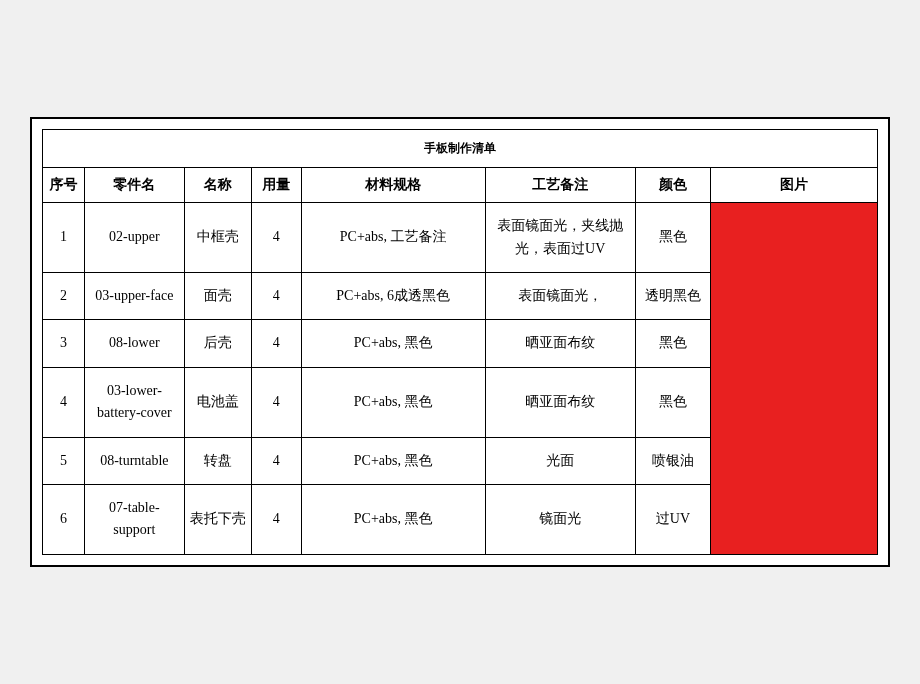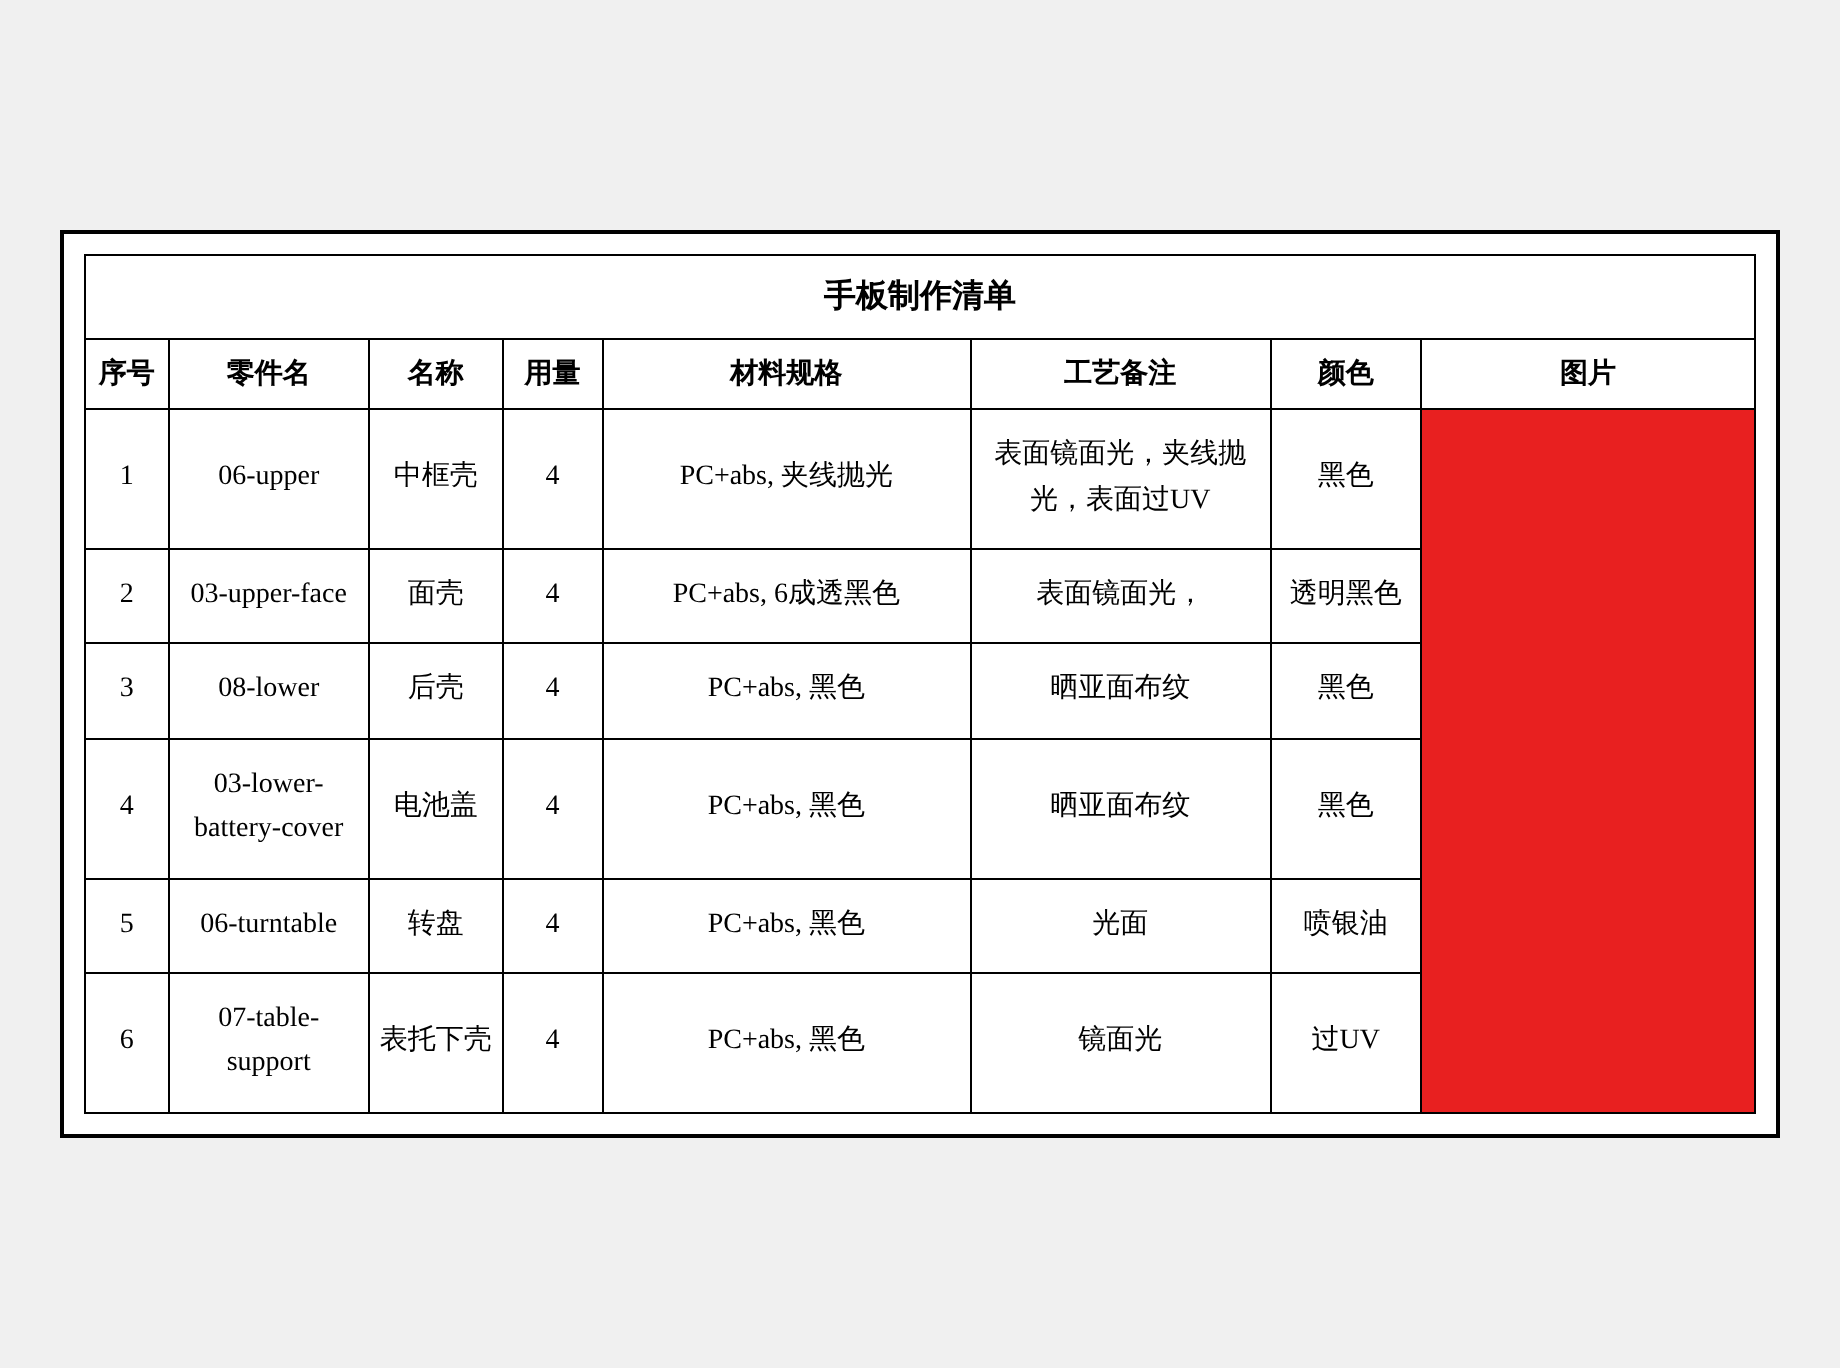--- a/index.html
+++ b/index.html
@@ -21,21 +21,21 @@
 
     .table-container {
       background: white;
       border: 2px solid #000;
       padding: 10px;
       width: 860px;
     }
 
     .table-title {
       text-align: center;
-      font-size: 16px;
+      font-size: 12px;
       font-weight: bold;
       padding: 10px 0;
       border: 1px solid #000;
       border-bottom: none;
       background: white;
     }
 
     table {
       width: 100%;
       border-collapse: collapse;
@@ -88,24 +88,24 @@
         <th class="col-qty">用量</th>
         <th class="col-spec">材料规格</th>
         <th class="col-process">工艺备注</th>
         <th class="col-color">颜色</th>
         <th class="col-image">图片</th>
       </tr>
     </thead>
     <tbody id="table-body">
     <tr>
           <td>1</td>
-          <td>06-upper</td>
+          <td>02-upper</td>
           <td>中框壳</td>
           <td>4</td>
-          <td>PC+abs, 夹线抛光</td>
+          <td>PC+abs, 工艺备注</td>
           <td>表面镜面光，夹线抛光，表面过UV</td>
           <td>黑色</td>
           <td rowspan="6" style="background-color: rgb(232, 32, 32); vertical-align: middle;"></td>
         </tr>
         <tr>
           <td>2</td>
           <td>03-upper-face</td>
           <td>面壳</td>
           <td>4</td>
           <td>PC+abs, 6成透黑色</td>
@@ -125,21 +125,21 @@
           <td>4</td>
           <td>03-lower-battery-cover</td>
           <td>电池盖</td>
           <td>4</td>
           <td>PC+abs, 黑色</td>
           <td>晒亚面布纹</td>
           <td>黑色</td>
         </tr>
         <tr>
           <td>5</td>
-          <td>06-turntable</td>
+          <td>08-turntable</td>
           <td>转盘</td>
           <td>4</td>
           <td>PC+abs, 黑色</td>
           <td>光面</td>
           <td>喷银油</td>
         </tr>
         <tr>
           <td>6</td>
           <td>07-table-support</td>
           <td>表托下壳</td>

